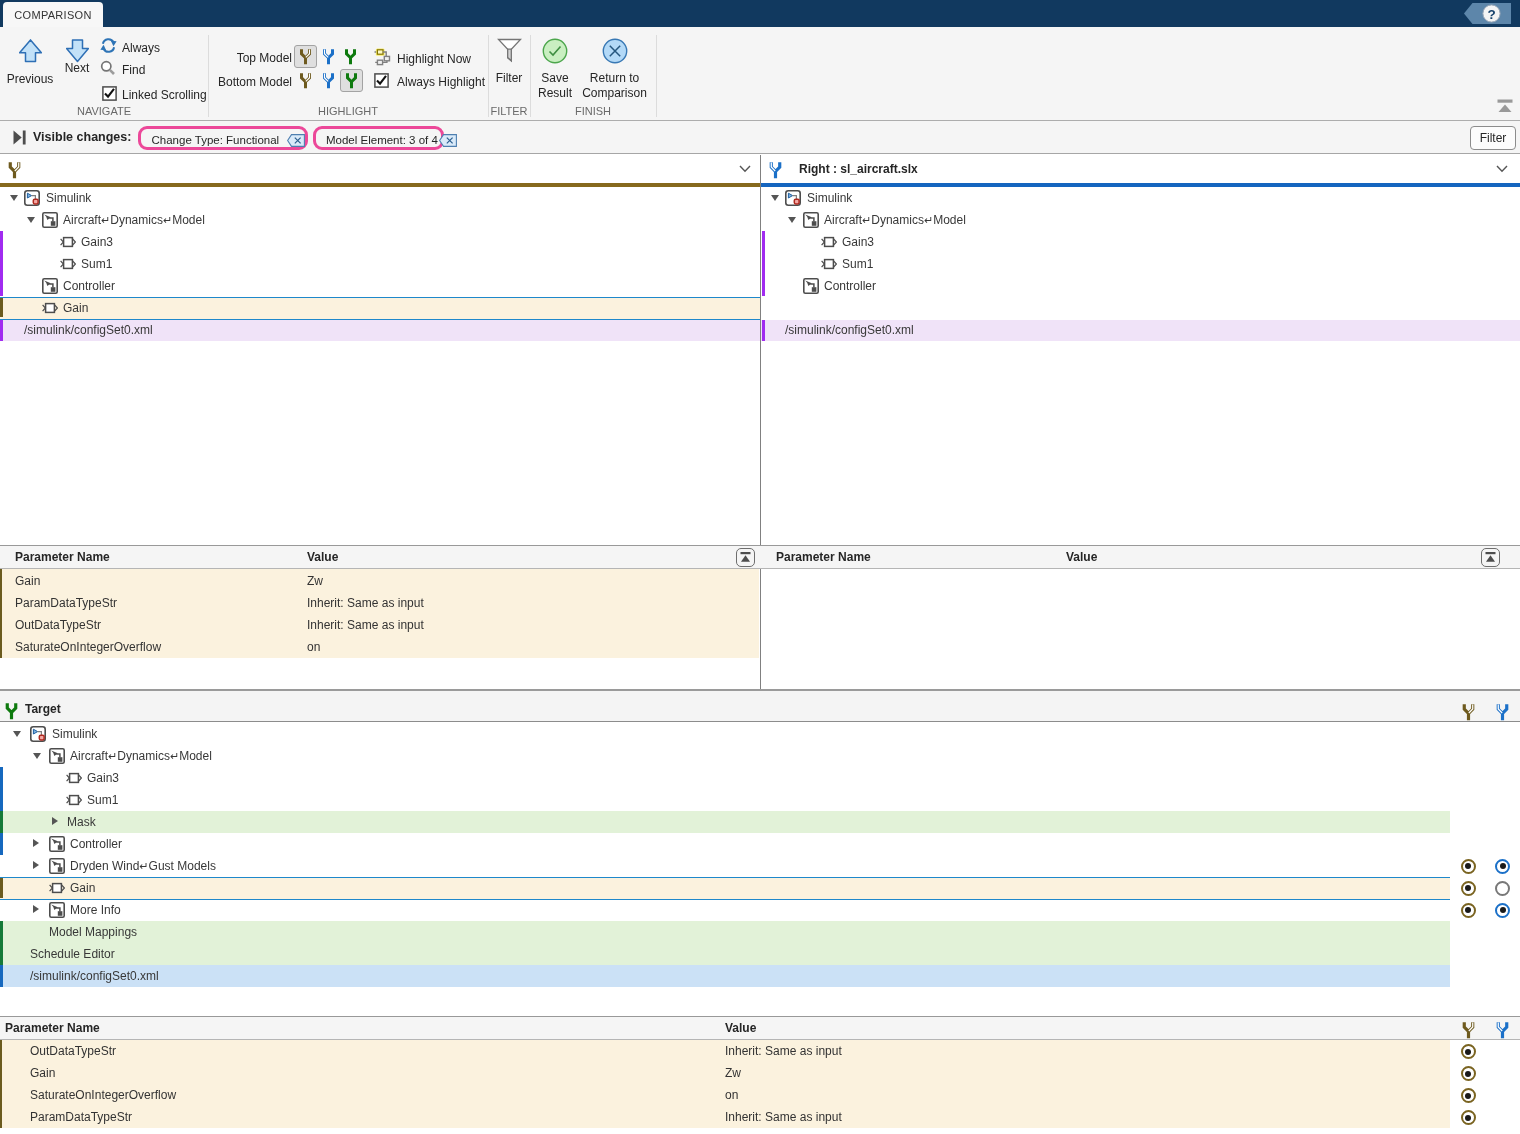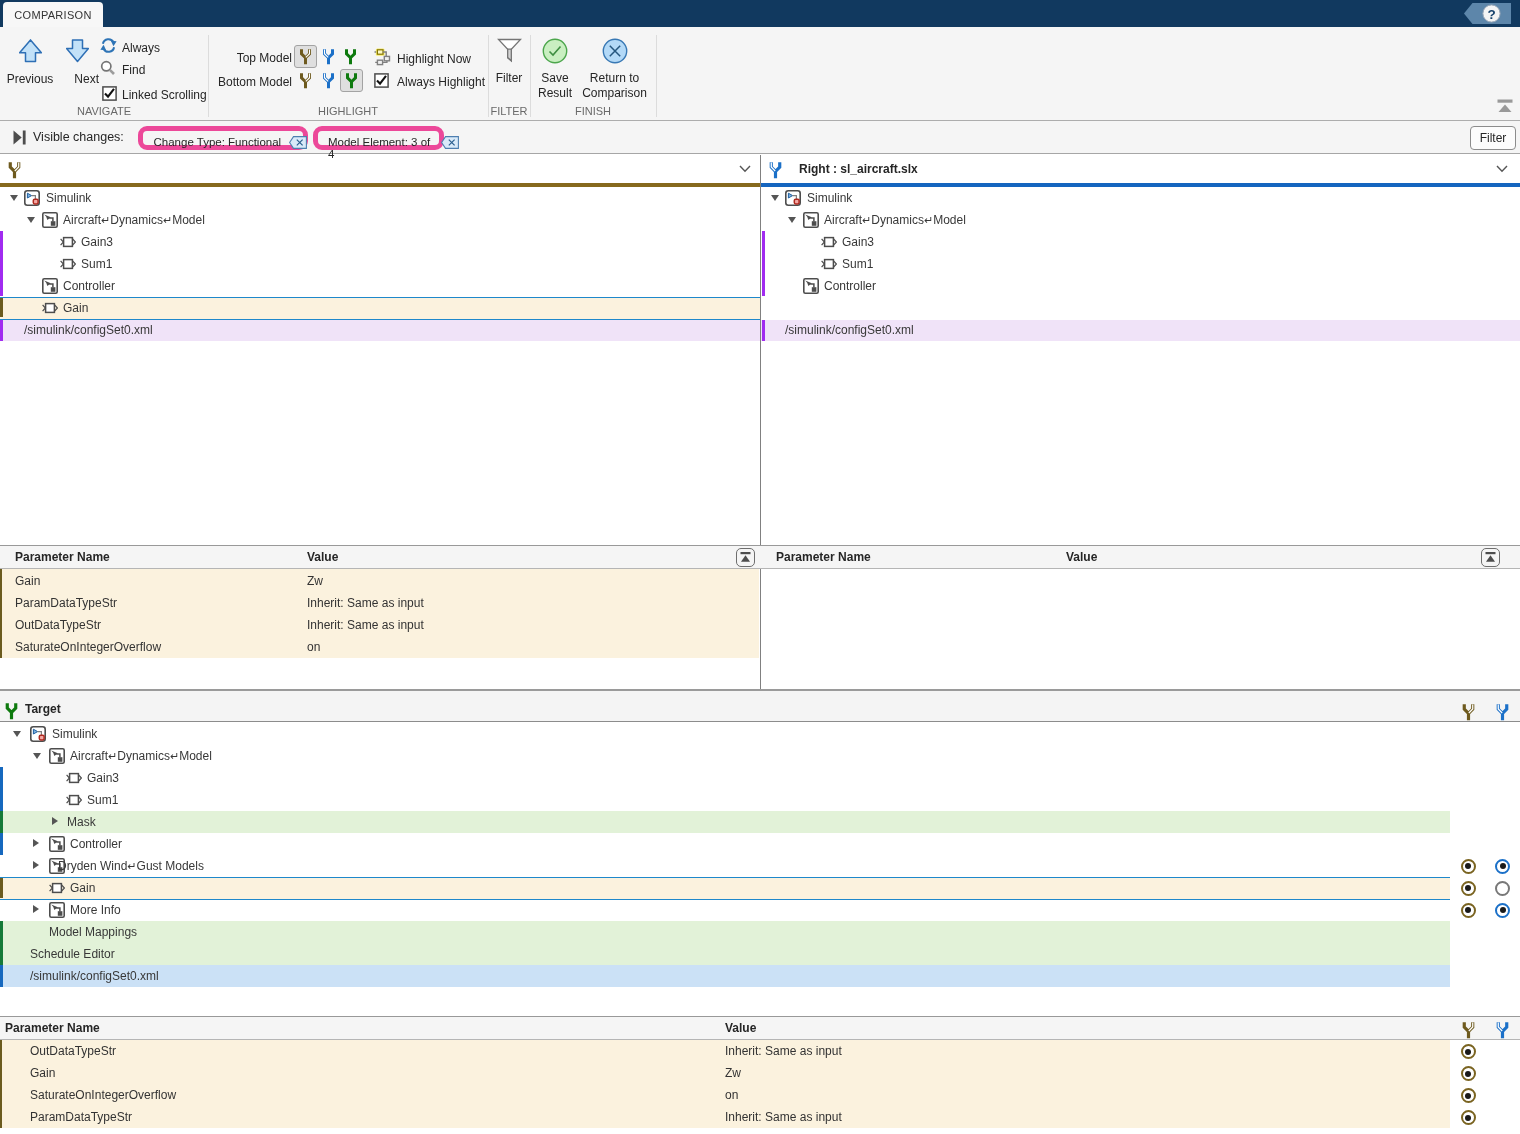--- a/index.html
+++ b/index.html
@@ -10,21 +10,21 @@
   
   #tabband { left:0; top:0; width:1520px; height:27px; background:#11395F; }
   #tab { left:3px; top:2px; width:100px; height:25px; background:#F7F7F7; border-radius:4px 4px 0 0; text-align:center; line-height:26px; font-size:11px; letter-spacing:0.3px; color:#333; }
   
   #ribbon { left:0; top:27px; width:1520px; height:94px; background:#F5F5F5; border-bottom:1px solid #ADADAD; }
   .vsep { position:absolute; top:8px; width:1px; height:82px; background:#DCDCDC; }
   .seclabel { position:absolute; top:78px; width:120px; text-align:center; font-size:11px; color:#696969; }
   .riblabel { position:absolute; font-size:12px; color:#262626; white-space:nowrap; }
   
   #vbar { left:0; top:121px; width:1520px; height:33px; background:#F5F5F5; border-bottom:1px solid #A6A6A6; }
-  .pill { position:absolute; top:5px; height:24px; border:5px solid #ec4899; border-radius:9px; background:#F5F5F5; font-size:11.5px; color:#262626;padding-left:48px; }
+  .pill { position:absolute; top:5px; height:24px; border:3px solid #ec4899; border-radius:9px; background:#F5F5F5; font-size:11.5px; color:#262626;padding-left:48px; }
   
   .phead { position:absolute; top:155px; height:28px; background:#fff; font-weight:bold; font-size:12px; }
   .treerow { position:absolute; height:22px; line-height:22px; font-size:12px; color:#383838; white-space:nowrap; }
   .bar { position:absolute; width:3px; }
   .tri-d { position:absolute; width:0; height:0; border-left:4.5px solid transparent; border-right:4.5px solid transparent; border-top:6px solid #555; }
   .tri-r { position:absolute; width:0; height:0; border-top:4.5px solid transparent; border-bottom:4.5px solid transparent; border-left:6px solid #555; }
   .prow { position:absolute; height:22px; line-height:22px; font-size:12px; color:#333; }
   .ret { font-size:11px; }
   .radio { position:absolute; width:15px; height:15px; border-radius:50%; background:#fff; }
   .rb { border:2.6px solid #7A6421; }
@@ -48,21 +48,21 @@
     <div class="vsep" style="left:530px"></div>
     <div class="vsep" style="left:656px"></div>
 
     <svg class="abs" style="left:19px;top:12px" width="23" height="24" viewBox="0 0 23 24">
         <path d="M11.5,0.9 L22.4,13.7 H16.5 V22.4 H6.5 V13.7 H0.6 Z" fill="#C2E1F8" stroke="#2E6FB5" stroke-width="1.5" stroke-linejoin="round"></path>
       </svg>
     <svg class="abs" style="left:66px;top:12px" width="23" height="24" viewBox="0 0 23 24">
         <path d="M11.5,22.4 L22.4,9.6 H16.5 V0.9 H6.5 V9.6 H0.6 Z" fill="#C2E1F8" stroke="#2E6FB5" stroke-width="1.5" stroke-linejoin="round"></path>
       </svg>
     <div class="riblabel" style="left:2px;top:45px;width:56px;text-align:center">Previous</div>
-    <div class="riblabel" style="left:55px;top:45px;width:44px;text-align:right">Next</div>
+    <div class="riblabel" style="left:55px;top:34px;width:44px;text-align:center">Next</div>
     <svg class="abs" style="left:100px;top:10px" width="17" height="17" viewBox="0 0 18 18">
         <path d="M3.1,7.2 A6,6 0 0 1 14.3,5.6" fill="none" stroke="#2E74B6" stroke-width="2.2"></path>
         <path d="M14.9,10.8 A6,6 0 0 1 3.7,12.4" fill="none" stroke="#2E74B6" stroke-width="2.2"></path>
         <polygon points="11.5,4.0 17.6,4.6 14.2,9.8" fill="#2E74B6"></polygon>
         <polygon points="6.5,14.0 0.4,13.4 3.8,8.2" fill="#2E74B6"></polygon>
       </svg>
     <div class="riblabel" style="left:122px;top:13.5px">Always</div>
     <svg class="abs" style="left:100px;top:33px" width="16" height="16" viewBox="0 0 16 16">
         <circle cx="6.3" cy="6.3" r="4.6" fill="#fff" stroke="#757575" stroke-width="1.7"></circle>
         <path d="M9.8,9.8 L14,14" stroke="#9C9C9C" stroke-width="2.6"></path>
@@ -141,21 +141,21 @@
     <svg class="abs" style="left:1497px;top:72px" width="16" height="15" viewBox="0 0 16 15">
         <rect x="0.5" y="0.5" width="15" height="3.2" fill="#999"></rect>
         <path d="M8,5.5 L14.5,13 H1.5 Z" fill="#999"></path>
       </svg>
   </div>
   <div class="abs" id="vbar">
     <svg class="abs" style="left:13px;top:9px" width="13" height="15" viewBox="0 0 13 15">
         <path d="M0.5,0.5 L8.7,7.5 L0.5,14.5 Z" fill="#4D4D4D"></path>
         <rect x="9.8" y="0.5" width="2.8" height="14" fill="#4D4D4D"></rect>
       </svg>
-    <div class="abs" style="left:33px;top:9px;font-size:12.5px;font-weight:normal;color:#262626">Visible changes:</div>
+    <div class="abs" style="left:33px;top:9px;font-size:12.5px;font-weight:bold;color:#262626">Visible changes:</div>
     <div class="pill" style="left:138px;width:170px">
       <span class="abs" style="left:10.5px;top:4.5px">Change Type: Functional</span>
       <svg class="abs" style="left:146px;top:5px" width="18" height="13" viewBox="0 0 18 13">
           <polygon points="4.5,0.6 17.4,0.6 17.4,12.4 4.5,12.4 0.6,6.5" fill="#D9EAF9" stroke="#4E7FB0" stroke-width="1.1"></polygon>
           <path d="M7.8,3.6 L13.6,9.4 M13.6,3.6 L7.8,9.4" stroke="#2B5F8F" stroke-width="1.2"></path>
         </svg>
     </div>
     <div class="pill" style="left:313px;width:131px">
       <span class="abs" style="left:10px;top:4.5px">Model Element: 3 of 4</span>
       <svg class="abs" style="left:123px;top:5px" width="18" height="13" viewBox="0 0 18 13">
@@ -359,21 +359,21 @@
       <rect x="8.8" y="9.2" width="4.6" height="4.6" fill="#4D4D4D"></rect>
     </svg>
   <div class="treerow" style="left:70px;top:833px">Controller</div>
   <div class="tri-r" style="left:33px;top:861px"></div>
   <svg class="abs" style="left:49px;top:858px" width="16" height="16" viewBox="0 0 16 16">
       <rect x="0.8" y="0.8" width="14.4" height="14.4" rx="1.5" fill="#fff" stroke="#4D4D4D" stroke-width="1.6"></rect>
       <path d="M2.2,2.6 L8.8,5.3 L5.4,7.9 L4.2,4.8 Z" fill="#4D4D4D"></path>
       <path d="M7.2,5.9 H10.9 V9.6" fill="none" stroke="#4D4D4D" stroke-width="1.5"></path>
       <rect x="8.8" y="9.2" width="4.6" height="4.6" fill="#4D4D4D"></rect>
     </svg>
-  <div class="treerow" style="left:58px;top:855px">Dryden Wind<span class="ret">↵</span>Gust Models</div>
+  <div class="treerow" style="left:70px;top:855px">Dryden Wind<span class="ret">↵</span>Gust Models</div>
   <div class="abs" style="left:0;top:876.5px;width:1450px;height:23px;background:#FBF2DE;border-top:1.5px solid #1E88CB;border-bottom:1.5px solid #1E88CB"></div>
   <svg class="abs" style="left:49px;top:881px" width="16" height="14" viewBox="0 0 16 14">
       <rect x="3.6" y="2.6" width="8.8" height="8.8" fill="#fff" stroke="#4D4D4D" stroke-width="1.5"></rect>
       <path d="M0.6,3.8 L3.4,7 L0.6,10.2" fill="none" stroke="#4D4D4D" stroke-width="1.2"></path>
       <path d="M12.6,3.8 L15.4,7 L12.6,10.2" fill="none" stroke="#4D4D4D" stroke-width="1.2"></path>
     </svg>
   <div class="treerow" style="left:70px;top:877px">Gain</div>
   <div class="tri-r" style="left:33px;top:905px"></div>
   <svg class="abs" style="left:49px;top:902px" width="16" height="16" viewBox="0 0 16 16">
       <rect x="0.8" y="0.8" width="14.4" height="14.4" rx="1.5" fill="#fff" stroke="#4D4D4D" stroke-width="1.6"></rect>

